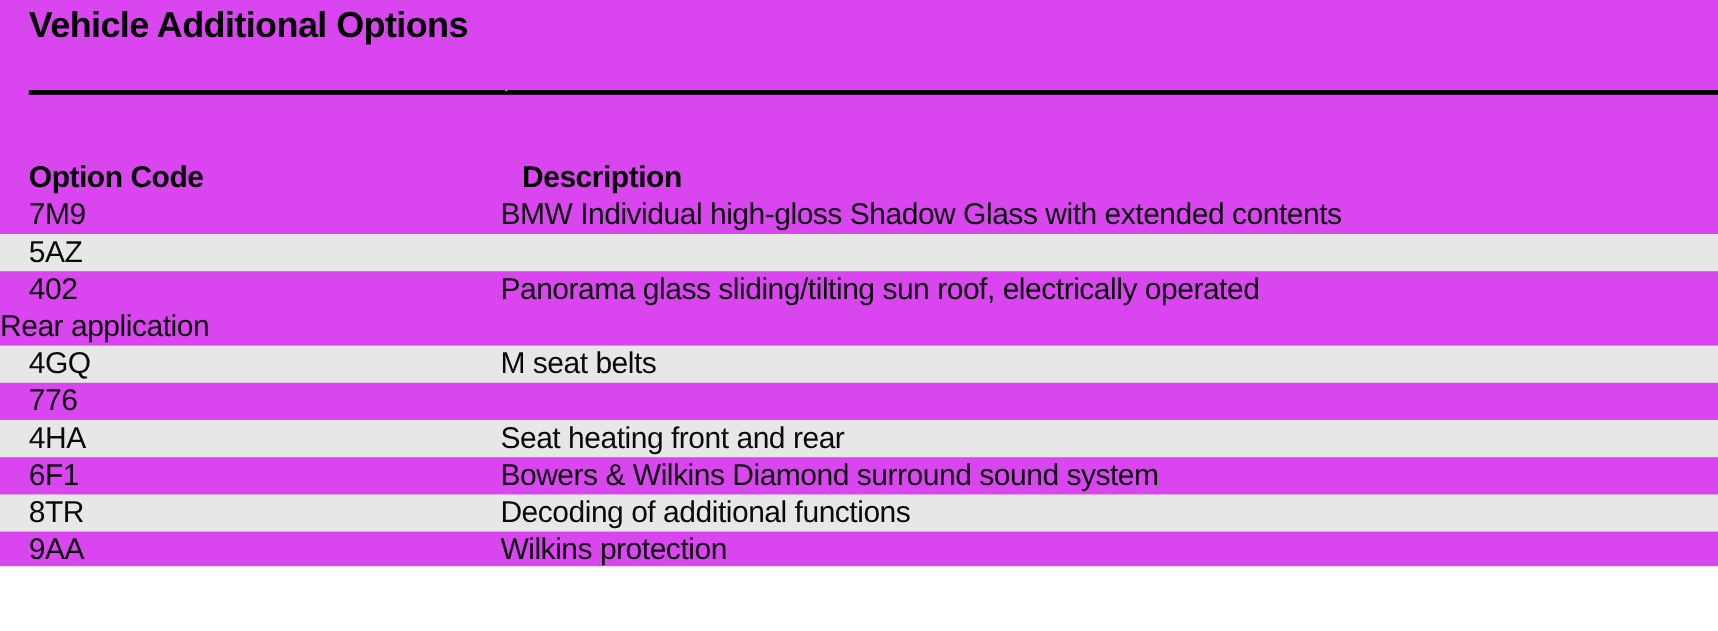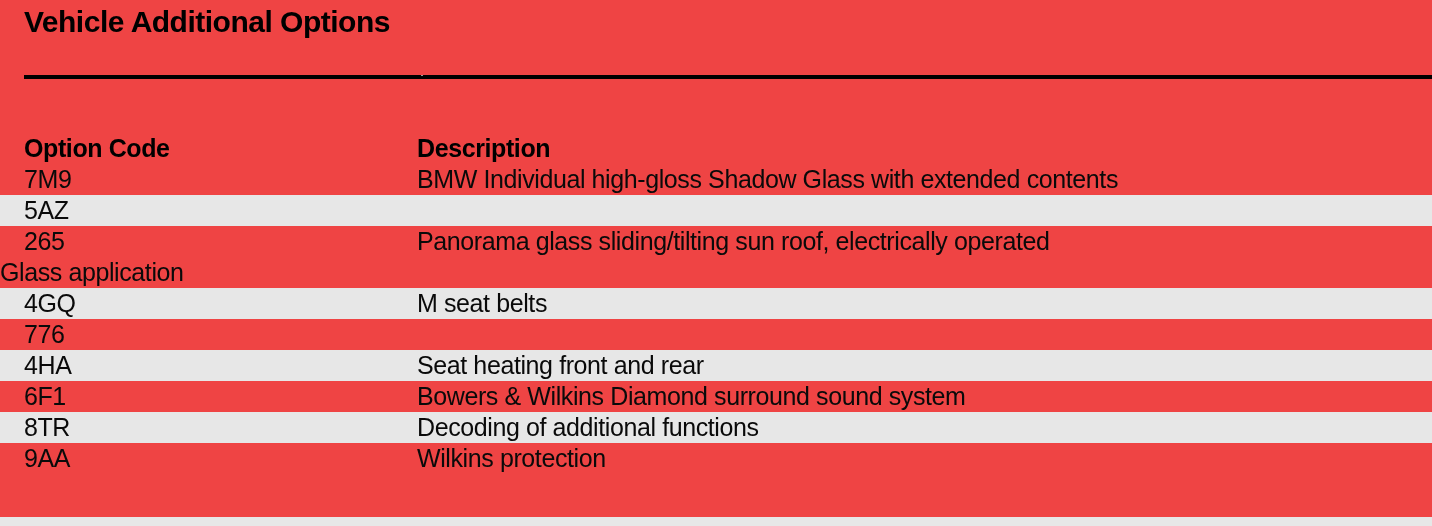--- a/index.html
+++ b/index.html
@@ -4,22 +4,22 @@
 <style>
   html, body {
     margin: 0;
     padding: 0;
     background: #ffffff;
     font-family: "Liberation Sans", sans-serif;
   }
   .page {
     position: relative;
     width: 1432px;
-    height: 526px;
-    background: #ef4444;
+    height: 472px;
+    background: #d946ef;
     overflow: hidden;
   }
   .page-title {
     position: absolute;
     top: 0;
     left: 24px;
     font-size: 30px;
     line-height: 44px;
     font-weight: 800;
     letter-spacing: -0.5px;
@@ -57,20 +57,21 @@
     letter-spacing: -0.4px;
     color: #0a0a0a;
     white-space: nowrap;
   }
   .t-row.stripe {
     background: #e7e7e7;
   }
   .t-row.header {
     font-weight: 800;
     color: #000000;
+    gap: 18px;
   }
   .cell-code {
     box-sizing: border-box;
     padding-left: 24px;
     width: 417px;
     flex: 0 0 417px;
     overflow: hidden;
   }
   .cell-desc {
     flex: 1 1 auto;
@@ -105,27 +106,27 @@
   <div class="t-row">
     <div class="cell-code">7M9</div>
     <div class="cell-desc">BMW Individual high-gloss Shadow Glass with extended contents</div>
   </div>
 
   <div class="t-row stripe">
     <div class="cell-code">5AZ</div>
   </div>
 
   <div class="t-row">
-    <div class="cell-code">265</div>
+    <div class="cell-code">402</div>
     <div class="cell-desc">Panorama glass sliding/tilting sun roof, electrically operated</div>
   </div>
 
 
   <div class="t-row">
-    <div class="cell-desc">Glass application</div>
+    <div class="cell-desc">Rear application</div>
   </div>
 
   <div class="t-row stripe">
     <div class="cell-code">4GQ</div>
     <div class="cell-desc">M seat belts</div>
   </div>
 
   <div class="t-row">
     <div class="cell-code">776</div>
   </div>

